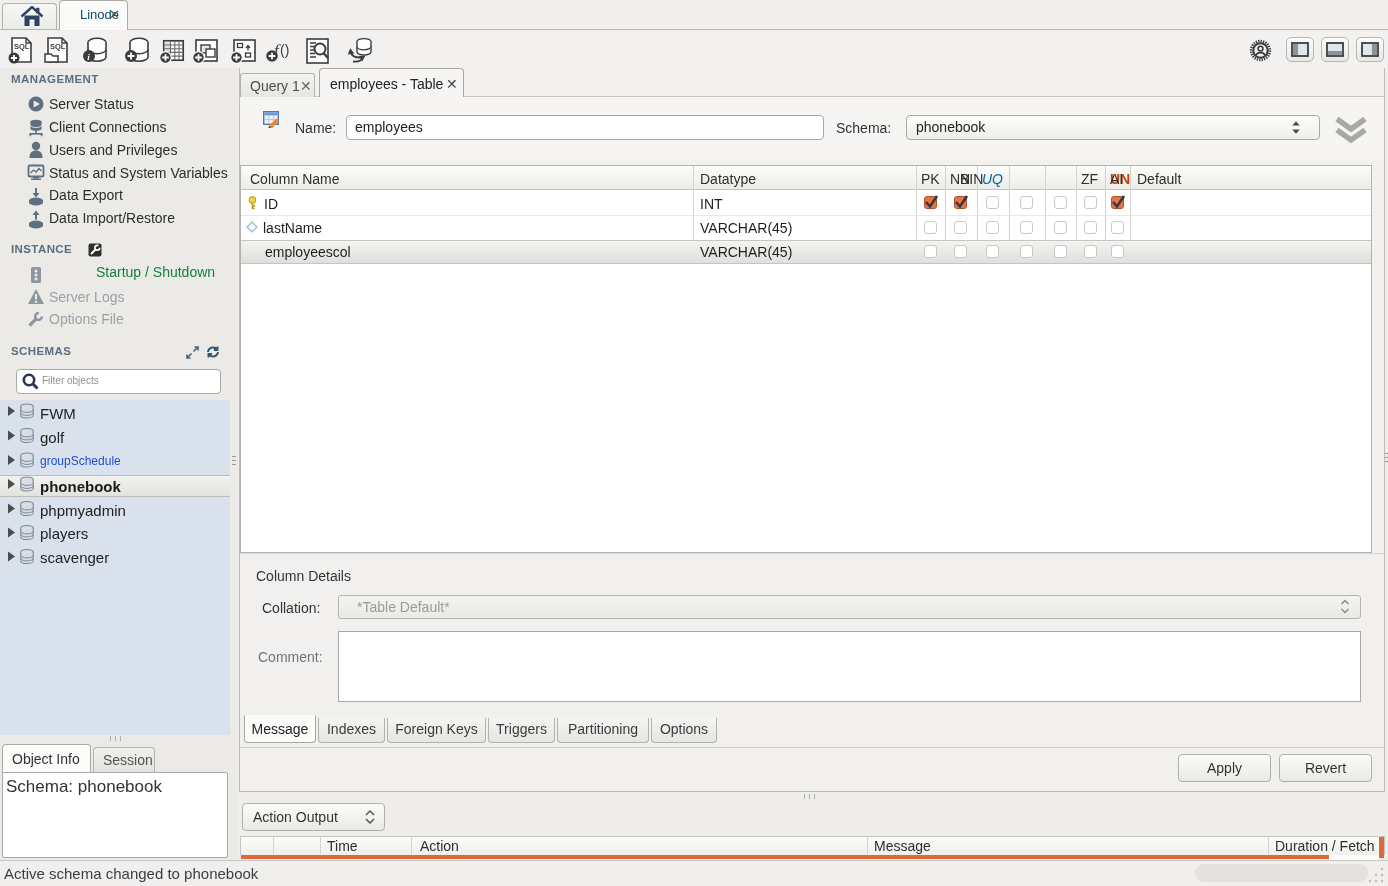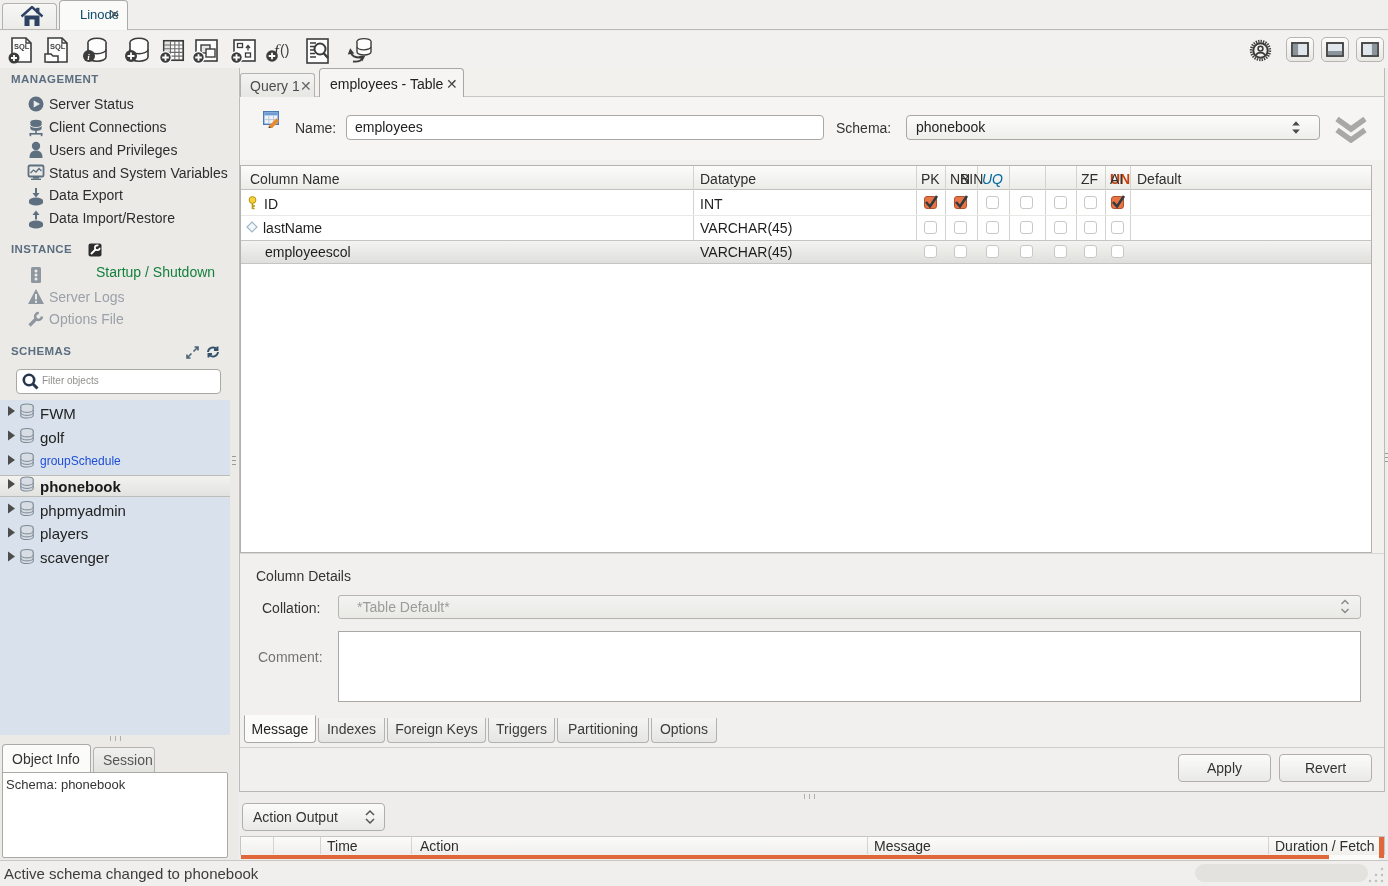--- a/index.html
+++ b/index.html
@@ -266,21 +266,21 @@
 <div class="abs" style="left:232px;top:464px;width:4px;height:1px;background:#9a9a97;"></div>
 <div class="abs" style="left:1385px;top:453px;width:3px;height:1px;background:#9a9a97;"></div>
 <div class="abs" style="left:1385px;top:457px;width:3px;height:1px;background:#9a9a97;"></div>
 <div class="abs" style="left:1385px;top:461px;width:3px;height:1px;background:#9a9a97;"></div>
 
 <div class="abs" style="left:2px;top:744px;width:89px;height:29px;background:#fbfbf9;border:1px solid #aaa9a6;border-bottom:none;border-radius:4px 4px 0 0;"></div>
 <div class="abs" style="left:12px;top:751px;color:#333;">Object Info</div>
 <div class="abs" style="left:93px;top:747px;width:62px;height:26px;background:linear-gradient(#f0f0ee,#e2e2df);border:1px solid #b3b2af;border-bottom:none;border-radius:4px 4px 0 0;"></div>
 <div class="abs" style="left:103px;top:752px;color:#555;">Session</div>
 <div class="abs" style="left:2px;top:772px;width:226px;height:86px;background:#fff;border:1px solid #aaa9a6;border-radius:0 2px 2px 2px;"></div>
-<div class="abs" style="left:6px;top:777px;color:#333;font-size:13px;">Schema: phonebook</div>
+<div class="abs" style="left:6px;top:777px;color:#333;font-size:17px;">Schema: phonebook</div>
 
 <div class="abs" style="left:239px;top:68px;width:1146px;height:724px;background:#f2f1ee;border-left:1px solid #bcbbb8;border-right:1px solid #bcbbb8;"></div>
 
 <div class="abs" style="left:239px;top:96px;width:1146px;height:1px;background:#c9c8c5;"></div>
 <div class="abs" style="left:240px;top:73px;width:75px;height:24px;background:linear-gradient(#f3f3f1,#e6e6e3);border:1px solid #b3b2af;border-bottom:none;border-radius:3px 3px 0 0;"></div>
 <div class="abs" style="left:250px;top:78px;color:#4c4c4c;">Query 1</div>
 <div class="abs" style="left:300px;top:78px;color:#666;">✕</div>
 <div class="abs" style="left:319px;top:68px;width:145px;height:29px;background:#f6f5f3;border:1px solid #a8a7a4;border-bottom:none;border-radius:4px 4px 0 0;"></div>
 <div class="abs" style="left:330px;top:76px;color:#222;">employees - Table</div>
 <div class="abs" style="left:446px;top:76px;color:#444;">✕</div>

